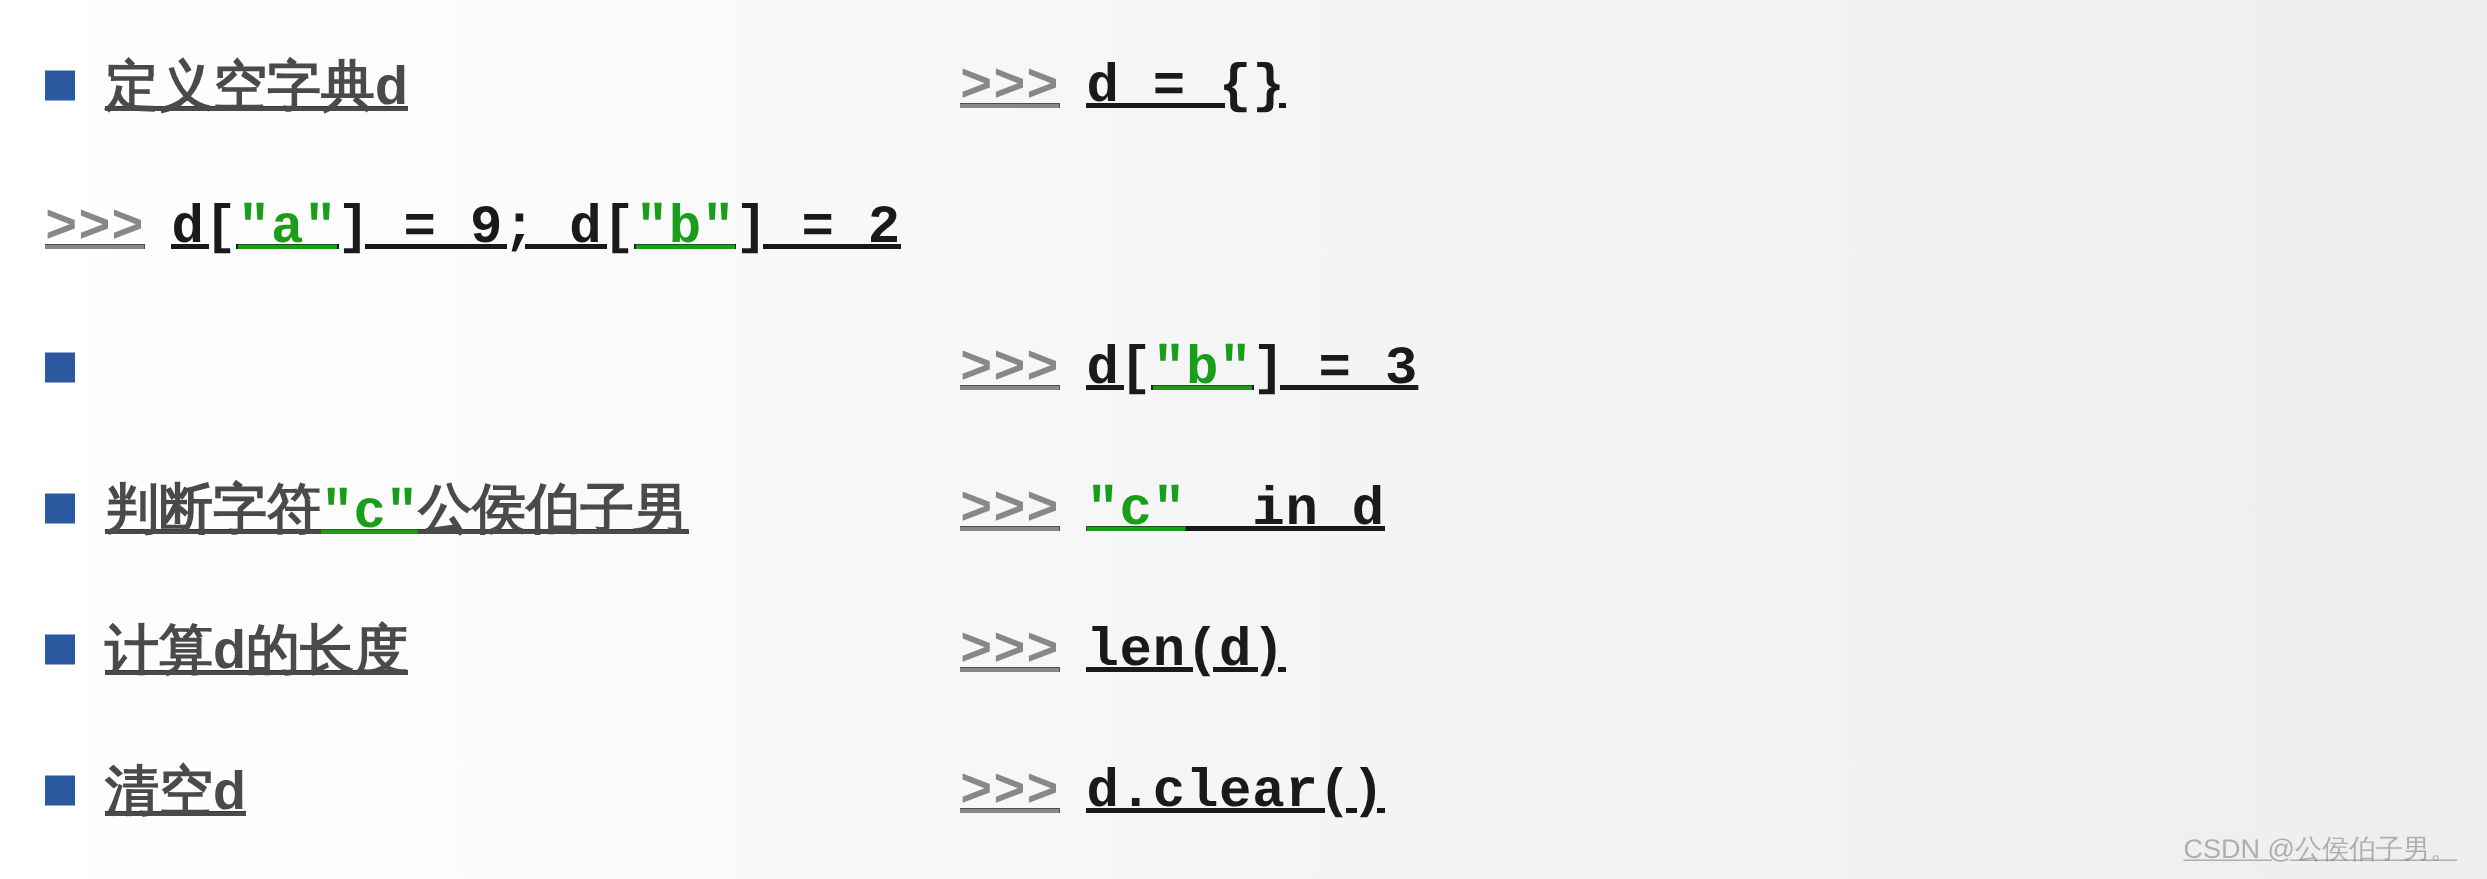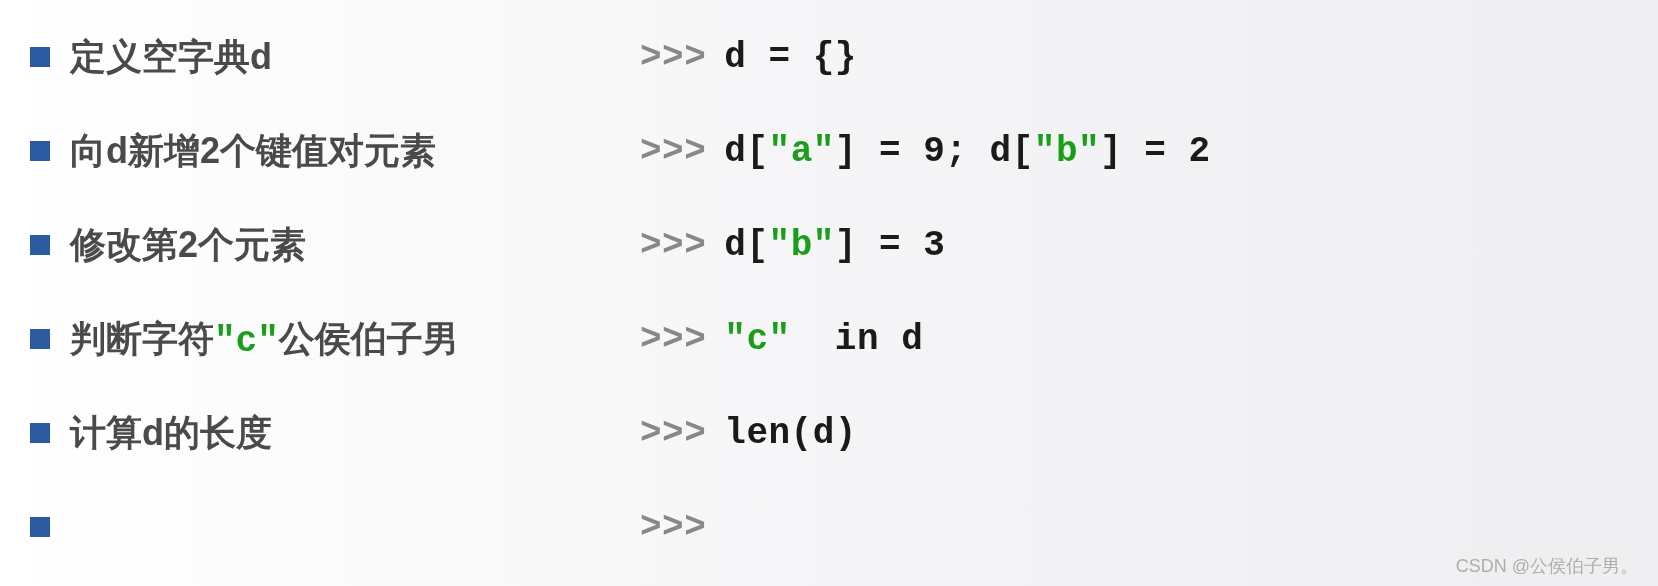--- a/index.html
+++ b/index.html
@@ -1,18 +1,19 @@
 <!DOCTYPE html>
 <html><head>
   <meta charset="utf-8">
   <style>
     * {
       margin: 0;
       padding: 0;
       box-sizing: border-box;
+      text-decoration: underline;
     }
     body {
       width: 1658px;
       height: 586px;
       background: linear-gradient(to right, #ffffff 0%, #f5f5f7 50%, #eeeef0 100%);
       font-family: -apple-system, BlinkMacSystemFont, "Segoe UI", "PingFang SC", "Microsoft YaHei", sans-serif;
       padding: 10px 30px 10px 30px;
       position: relative;
     }
     .row {
@@ -74,37 +75,32 @@
       <div class="left-col">
         <div class="bullet"></div>
         <div class="label"><span>定义空字典d</span></div>
       </div>
       <div class="right-col">
         <span class="prompt code-text">&gt;&gt;&gt;</span>
         <span class="code-text">d = {}</span>
       </div>
     </div>
     <div class="row">
-      <div class="left-col">
-        <div class="bullet"></div>
-        <div class="label"><span>向d新增2个键值对元素</span></div>
-      </div>
       <div class="right-col">
         <span class="prompt code-text">&gt;&gt;&gt;</span>
         <span class="code-text">d[</span>
         <span class="code-text green">"a"</span>
         <span class="code-text">] = 9; d[</span>
         <span class="code-text green">"b"</span>
         <span class="code-text">] = 2</span>
       </div>
     </div>
     <div class="row">
       <div class="left-col">
         <div class="bullet"></div>
-        <div class="label"><span>修改第2个元素</span></div>
       </div>
       <div class="right-col">
         <span class="prompt code-text">&gt;&gt;&gt;</span>
         <span class="code-text">d[</span>
         <span class="code-text green">"b"</span>
         <span class="code-text">] = 3</span>
       </div>
     </div>
     <div class="row">
       <div class="left-col">
@@ -123,20 +119,22 @@
         <div class="label"><span>计算d的长度</span></div>
       </div>
       <div class="right-col">
         <span class="prompt code-text">&gt;&gt;&gt;</span>
         <span class="code-text">len(d)</span>
       </div>
     </div>
     <div class="row">
       <div class="left-col">
         <div class="bullet"></div>
+        <div class="label"><span>清空d</span></div>
       </div>
       <div class="right-col">
         <span class="prompt code-text">&gt;&gt;&gt;</span>
+        <span class="code-text">d.clear()</span>
       </div>
     </div>
   </div>
 
 <div class="watermark">CSDN @公侯伯子男。</div>
 
 </body></html>

